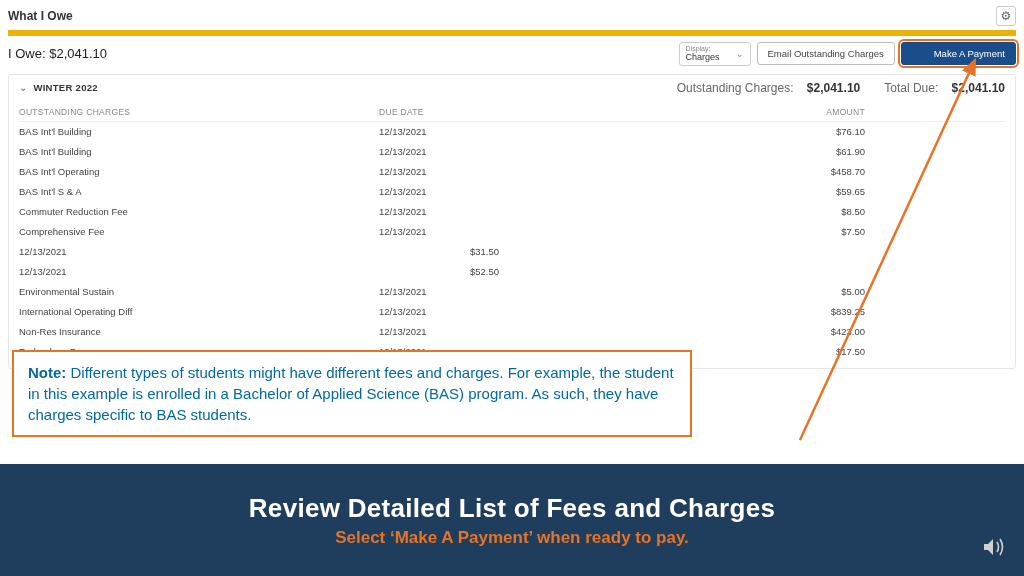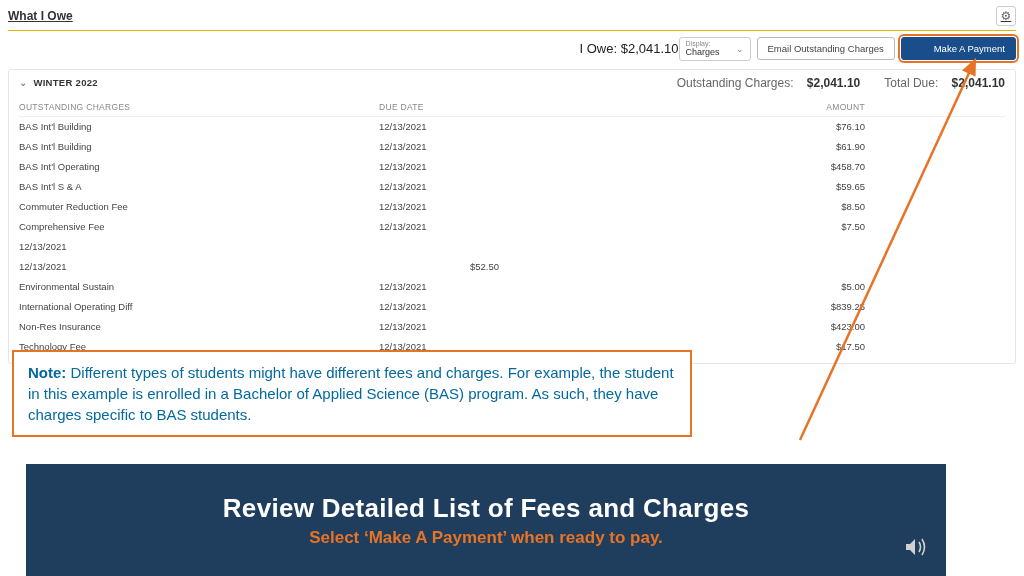--- a/index.html
+++ b/index.html
@@ -15,41 +15,40 @@
   }
   .app {
     background: #fff;
     padding: 4px 8px 0 8px;
   }
   .titlebar {
     display: flex;
     justify-content: space-between;
     align-items: center;
     padding: 2px 0 4px 0;
-    border-bottom: 1px solid #eab308;
-    text-decoration: underline;
+    border-bottom: 6px solid #eab308;
   }
   .titlebar h1 {
     font-size: 12px;
     font-weight: 600;
     color: #333;
   }
   .gear-btn {
     width: 20px; height: 20px;
     border: 1px solid #ccc;
     border-radius: 3px;
     background: #fff;
     display: flex; align-items: center; justify-content: center;
     cursor: pointer;
     font-size: 12px;
     color: #666;
   }
   .toolbar {
     display: flex;
-    justify-content: flex-end;
+    justify-content: space-between;
     align-items: center;
     padding: 6px 0;
   }
   .owe-text {
     font-size: 13px;
     color: #222;
   }
   .toolbar-right {
     display: flex;
     gap: 6px;
@@ -149,28 +148,27 @@
     position: absolute;
     top: 40px;
     left: 0;
     width: 1024px;
     height: 430px;
     pointer-events: none;
   }
   .footer-banner {
     position: absolute;
     left: 0; bottom: 0;
-    width: 920px;
+    width: 1024px;
     height: 112px;
     background: #1f3d5c;
     display: flex;
     flex-direction: column;
     align-items: center;
     justify-content: center;
-    margin-left: 26px;
   }
   .footer-title {
     color: #fff;
     font-size: 26px;
     font-weight: 800;
     font-family: Arial, sans-serif;
     letter-spacing: 0.3px;
   }
   .footer-sub {
     color: #e67326;
@@ -262,20 +260,21 @@
             <div>12/13/2021</div>
             <div class="amt">$8.50</div>
           </div>
           <div class="trow">
             <div>Comprehensive Fee</div>
             <div>12/13/2021</div>
             <div class="amt">$7.50</div>
           </div>
           <div class="trow">
             <div>12/13/2021</div>
+            <div class="amt">$31.50</div>
           </div>
           <div class="trow">
             <div>12/13/2021</div>
             <div class="amt">$52.50</div>
           </div>
           <div class="trow">
             <div>Environmental Sustain</div>
             <div>12/13/2021</div>
             <div class="amt">$5.00</div>
           </div>

